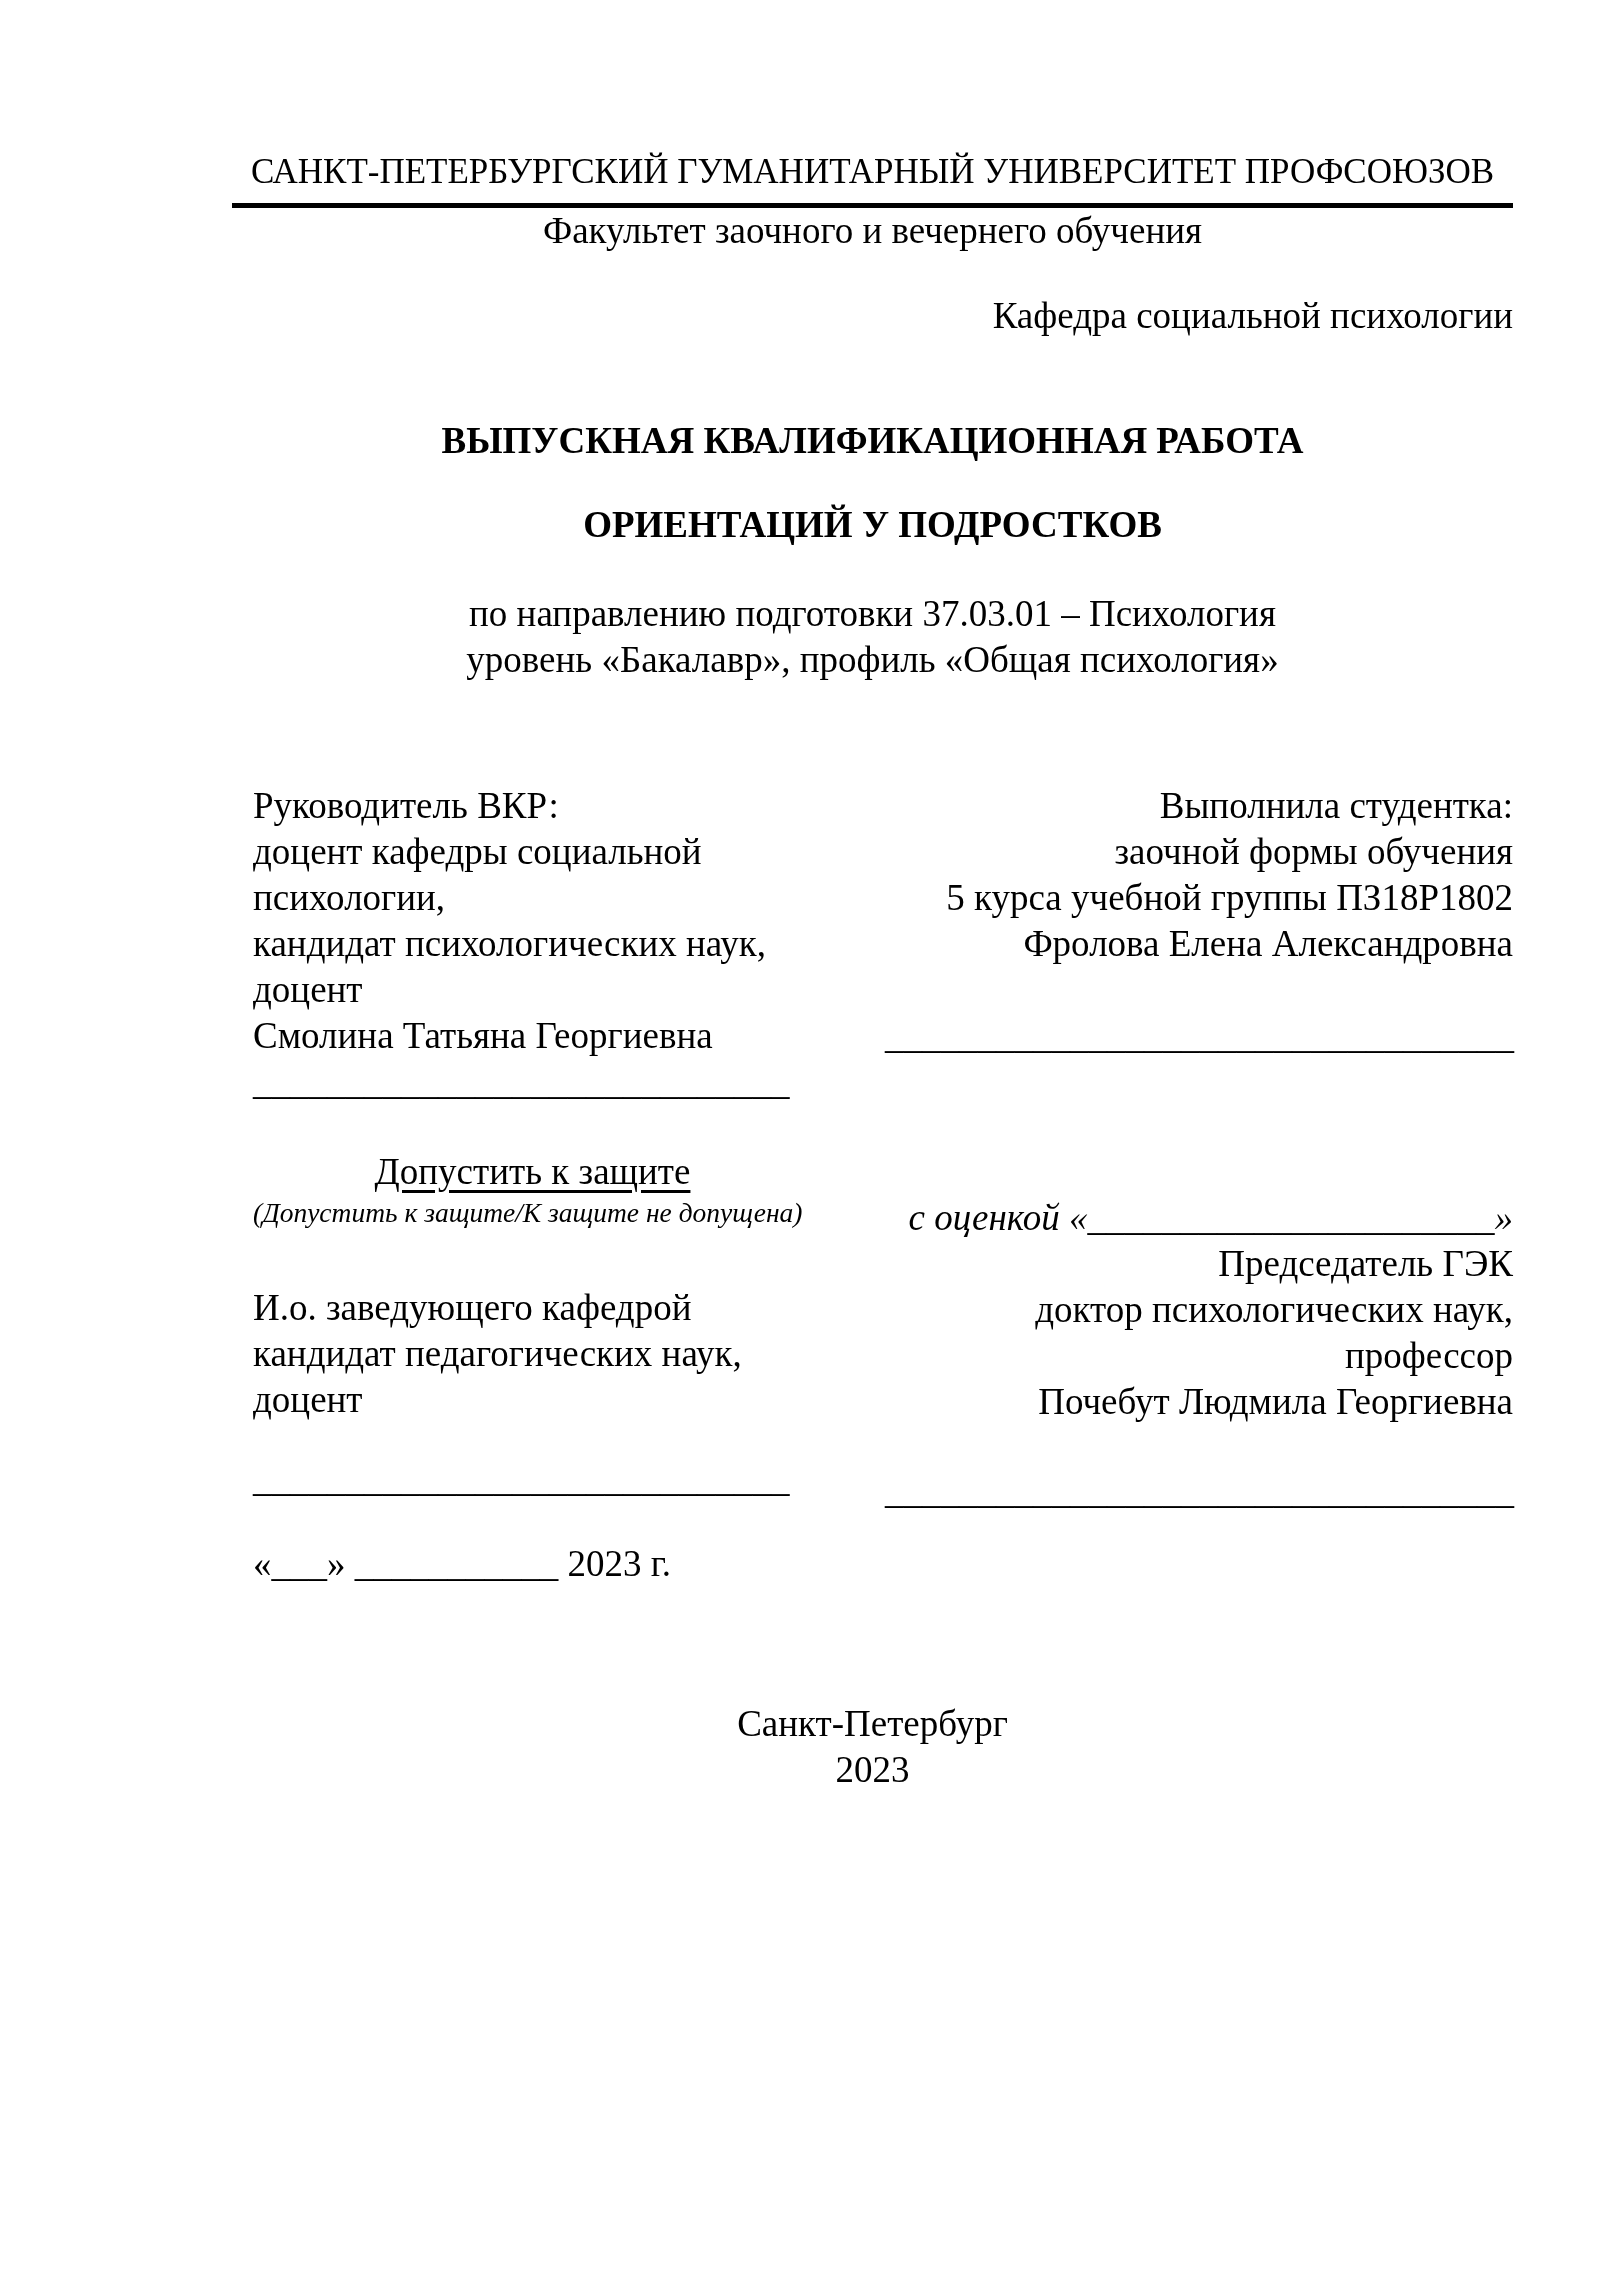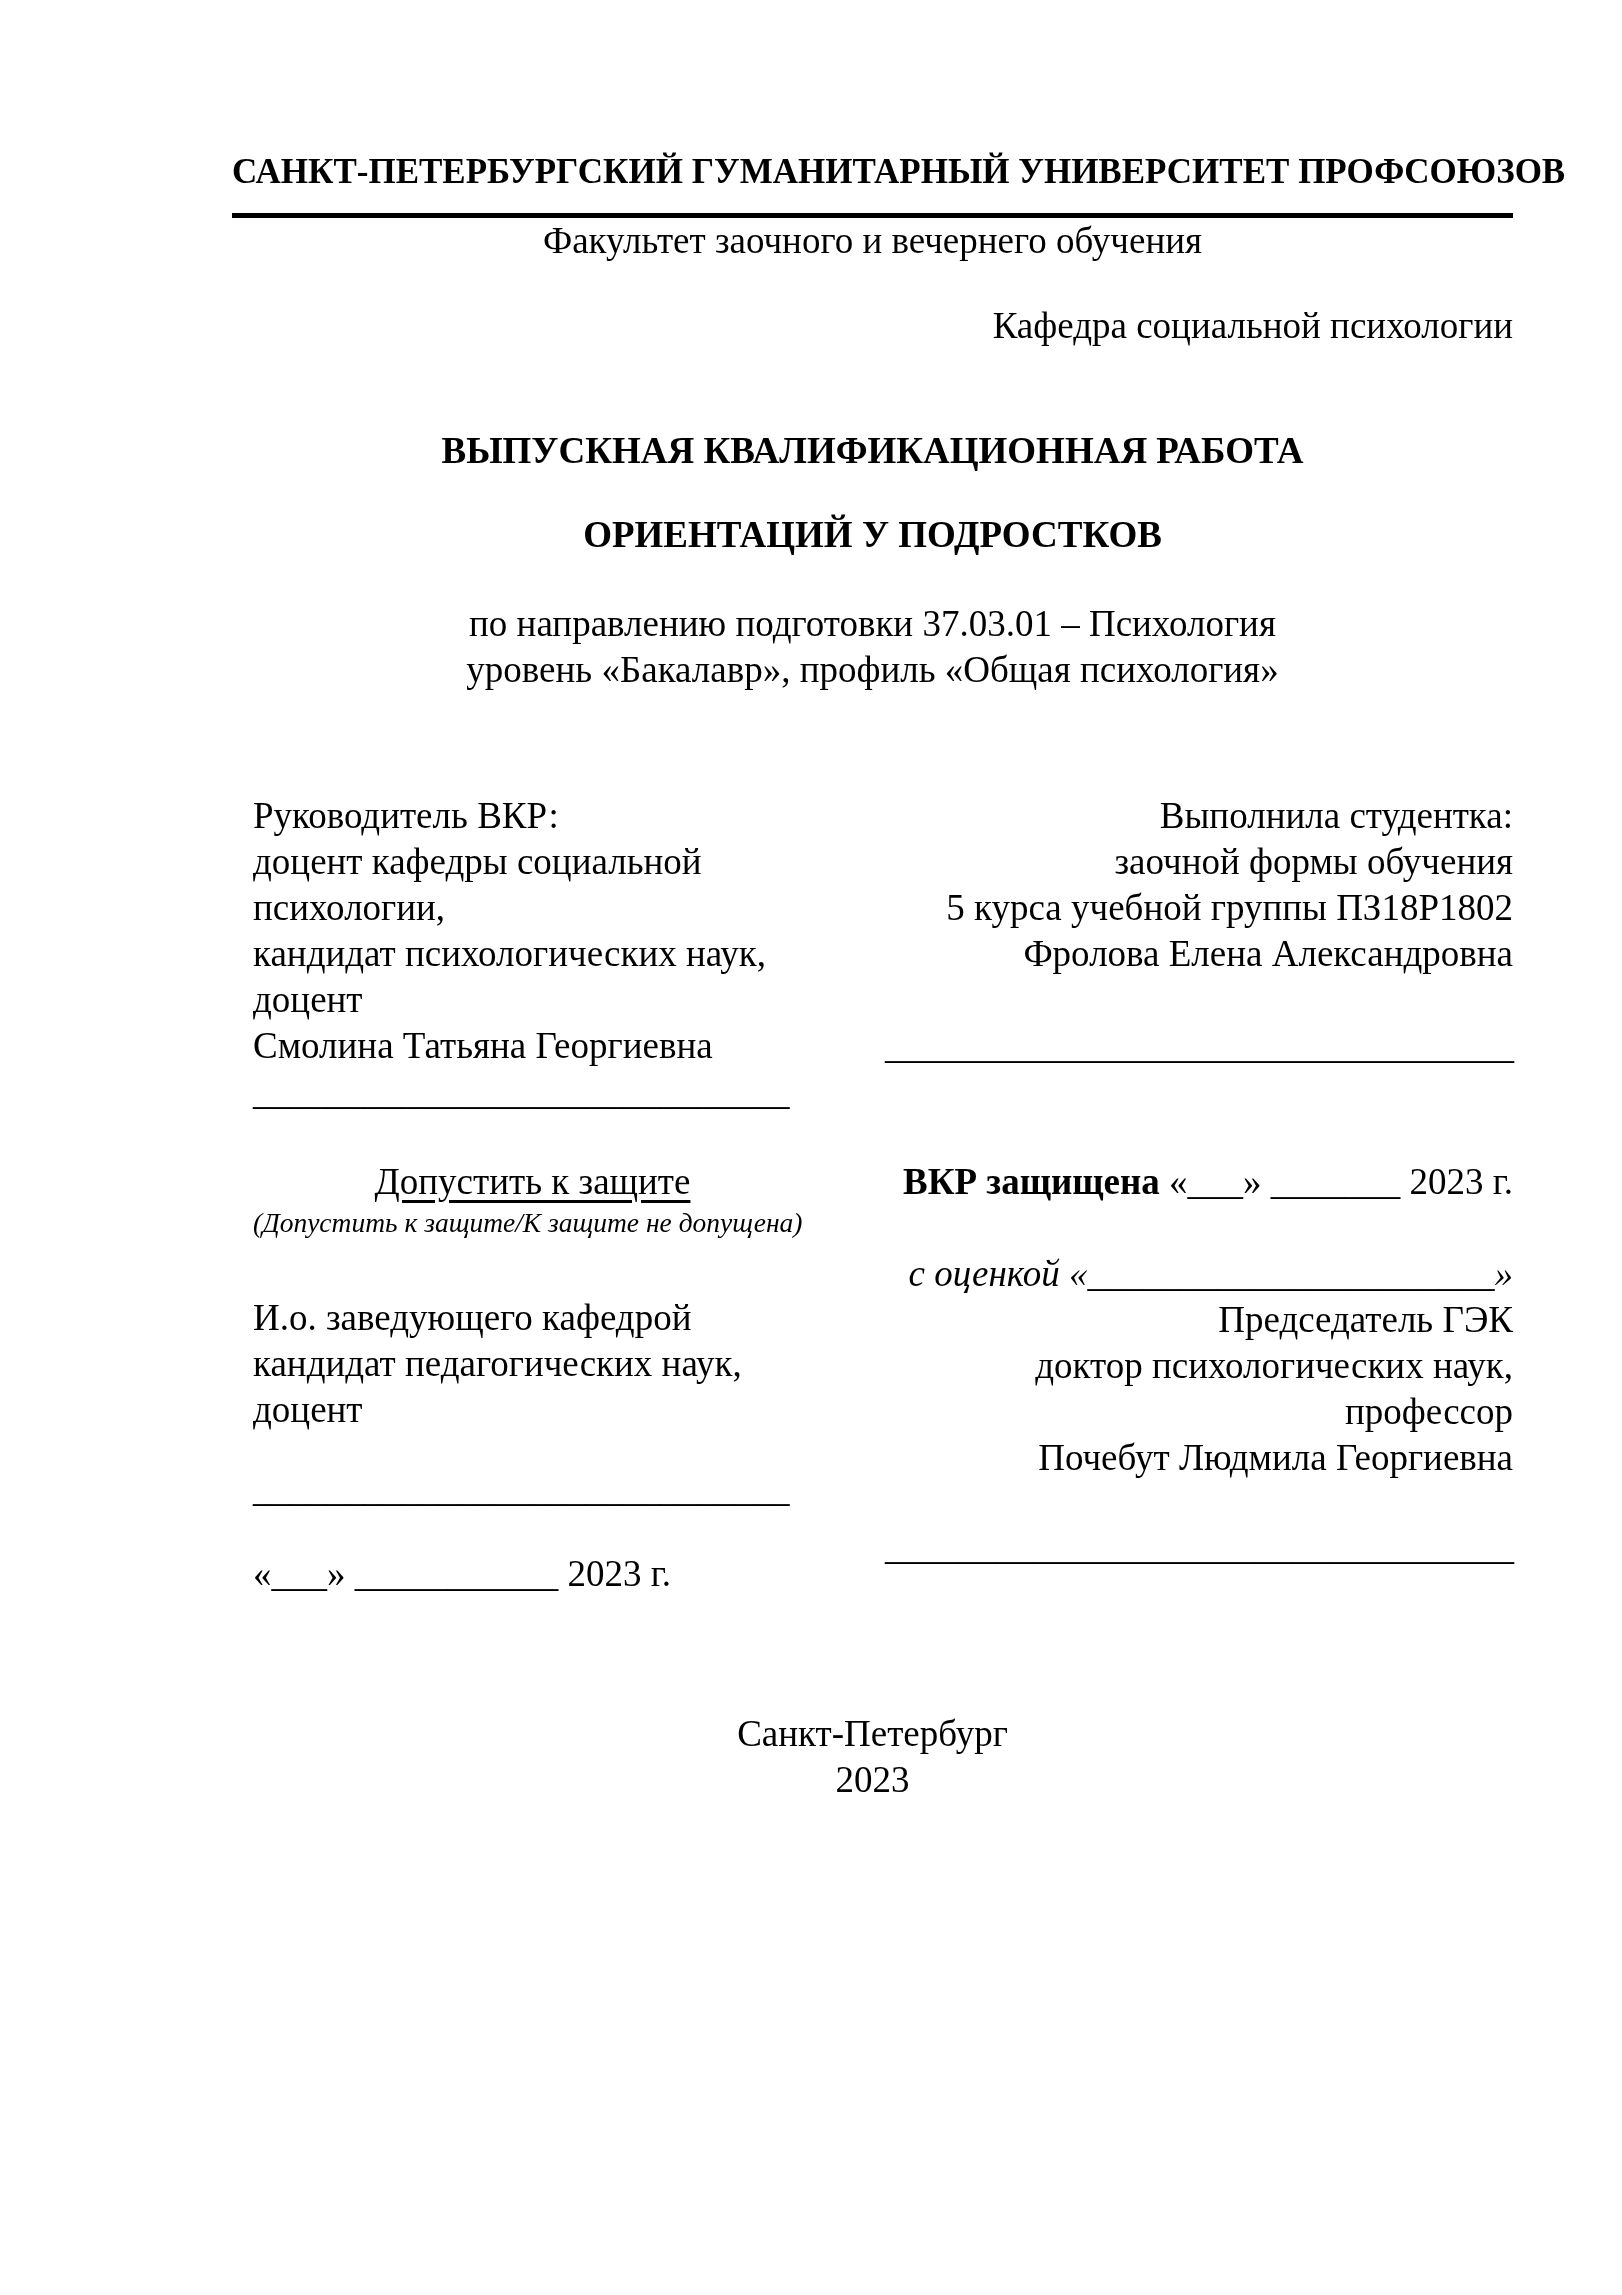--- a/index.html
+++ b/index.html
@@ -16,24 +16,24 @@
     background: #ffffff;
     color: #000000;
     font-family: "Liberation Serif", "DejaVu Serif", serif;
     font-size: 37px;
     line-height: 46px;
     overflow: hidden;
   }
   .bold   { font-weight: bold; }
 
   .univ {
-    font-weight: bold;
+    font-weight: normal;
     font-size: 35px;
     text-align: center;
-    padding-bottom: 18px;
+    padding-bottom: 8px;
     border-bottom: 5.5px solid #000000;
     white-space: nowrap;
   }
   .faculty { text-align: center; }
   .dept    { text-align: right; margin-top: 39px; }
 
   .work-type {
     margin-top: 79px;
     font-weight: bold;
     text-align: center;
@@ -147,21 +147,20 @@
       <div class="admit-note">(Допустить к защите/К защите не допущена)</div>
       <div class="officials">
         <div class="row">И.о. заведующего кафедрой</div>
         <div class="row">кандидат педагогических наук,</div>
         <div class="row">доцент</div>
       </div>
       <div class="row sig sig-admission">_____________________________</div>
       <div class="row date-line">«___» ___________ 2023 г.</div>
     </div>
     <div class="col-right">
-      <div class="row"><span class="bold">ВКР защищена</span> <span>«___» _______ 2023 г.</span></div>
       <div class="row grade-line">с оценкой «______________________»</div>
       <div class="row">Председатель ГЭК</div>
       <div class="row">доктор психологических наук,</div>
       <div class="row">профессор</div>
       <div class="row">Почебут Людмила Георгиевна</div>
       <div class="row sig sig-defense">__________________________________</div>
     </div>
   </div>
 
   <div class="footer">

